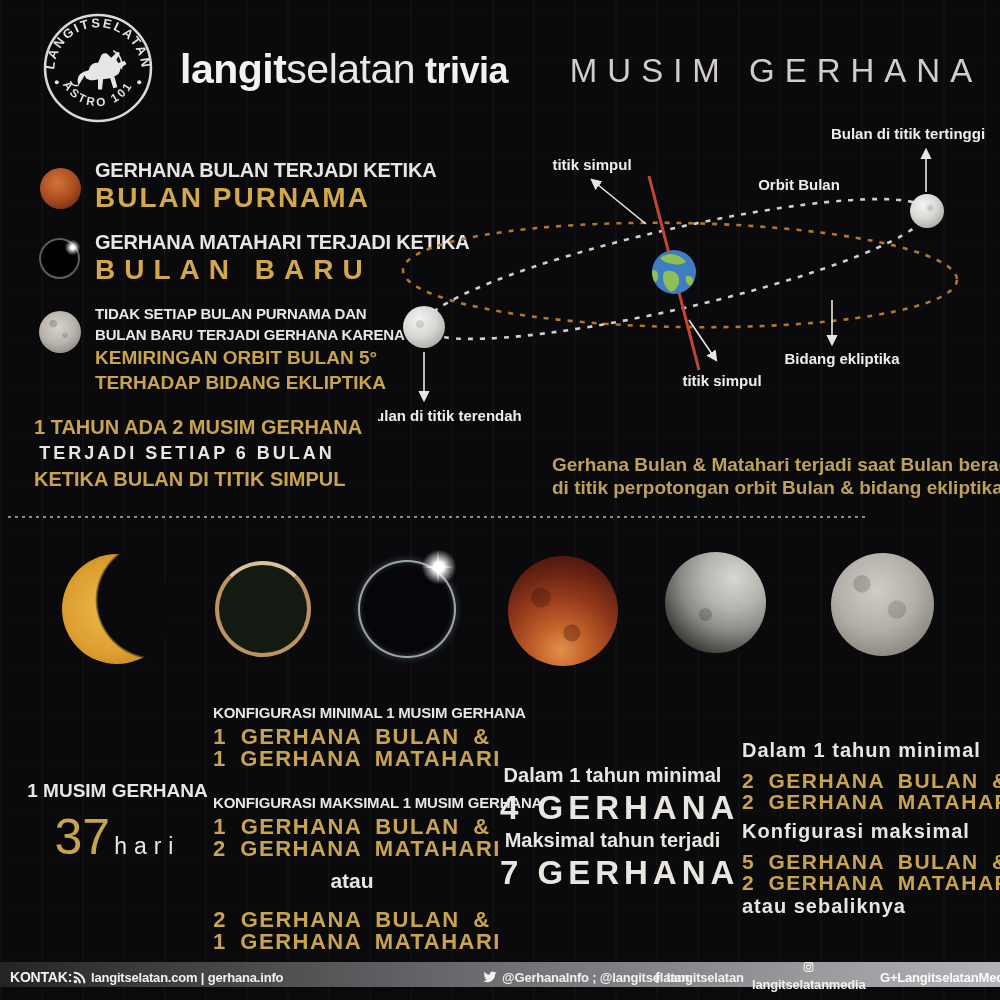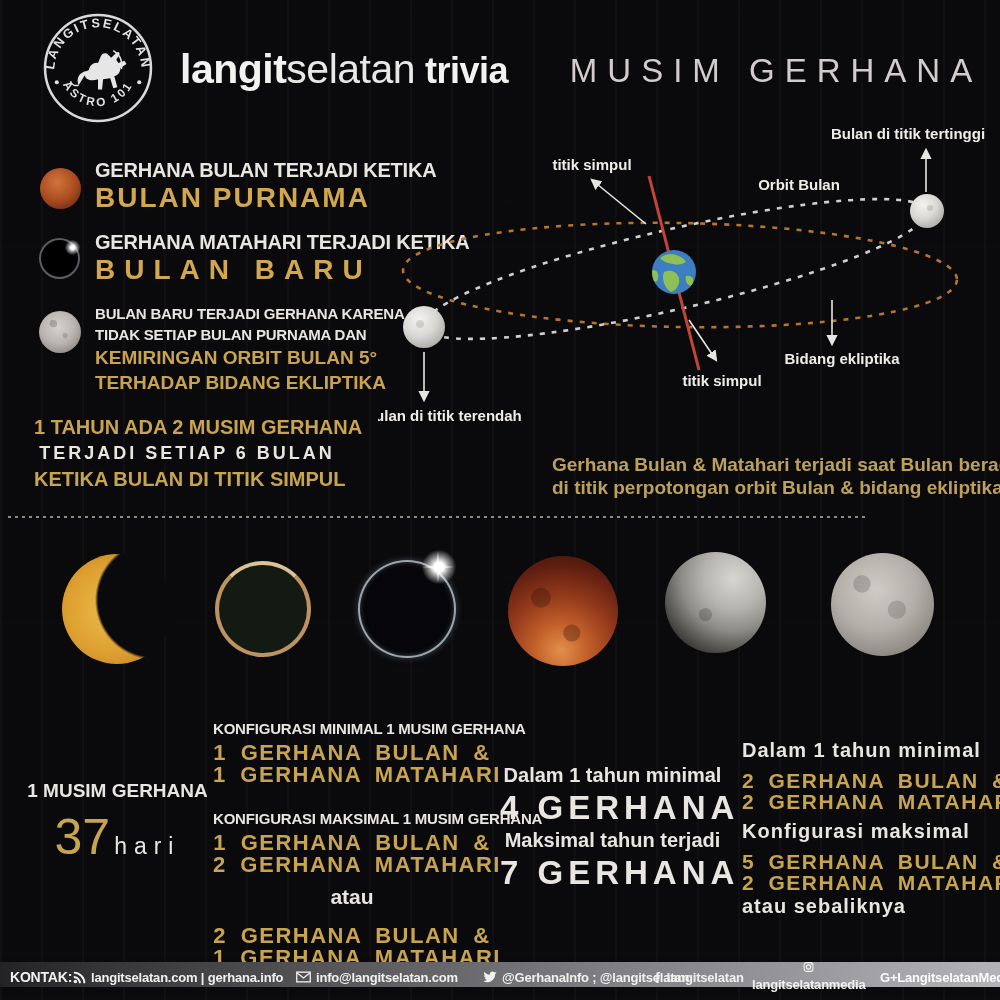--- a/index.html
+++ b/index.html
@@ -87,21 +87,21 @@
       radial-gradient(circle at 30% 30%, rgba(0,0,0,.16) 0 8%, rgba(0,0,0,0) 9%),
       radial-gradient(circle at 64% 55%, rgba(0,0,0,.14) 0 10%, rgba(0,0,0,0) 11%),
       radial-gradient(circle at 44% 36%, #cfccc6 0%, #b3afa8 46%, #8e8a83 76%, #6c6862 100%);}
 
   
   #col1{left:20px;top:780px;width:195px;text-align:center;}
   #col1 .t{font-weight:700;font-size:19px;color:#e9e6e1;}
   #col1 .num-row{margin-top:6px;}
   #col1 .num{font-size:50px;color:#c9a44f;font-weight:400;}
   #col1 .unit{font-size:23px;color:#e9e6e1;letter-spacing:7px;margin-left:4px;}
-  .cfg-h{font-weight:700;font-size:15px;color:#e9e6e1;letter-spacing:-0.2px;margin-top:16px;}
+  .cfg-h{font-weight:700;font-size:15px;color:#e9e6e1;letter-spacing:-0.2px;}
   .cfg-g{font-weight:700;font-size:22px;line-height:22px;color:#c9a44f;letter-spacing:1.5px;word-spacing:6px;}
   #col2{left:213px;top:704px;width:278px;text-align:center;}
   #col2 .gap1{margin-top:5px;}
   #col2 .gap2{margin-top:24px;}
   #col2 .atau{font-weight:700;font-size:21px;color:#e9e6e1;margin:9px 0 16px;}
   #col3{left:500px;top:762px;width:225px;text-align:center;color:#e9e6e1;}
   #col3 .t{font-weight:700;font-size:20px;line-height:27px;}
   #col3 .n{font-weight:700;font-size:33px;line-height:38px;letter-spacing:5px;}
   #col4{left:742px;top:737px;width:252px;text-align:left;}
   #col4 .t{font-weight:700;font-size:20px;line-height:27px;color:#e9e6e1;letter-spacing:1px;}
@@ -162,22 +162,22 @@
   </div>
 
   <div id="mini-ring" class="abs mini"></div>
   <div id="fact2" class="abs nowrap">
     <div class="fact-line">GERHANA MATAHARI TERJADI KETIKA</div>
     <div class="fact-big">BULAN BARU</div>
   </div>
 
   <div id="mini-full" class="abs mini"></div>
   <div id="fact3" class="abs nowrap">
+    <div class="fact-line">TIDAK SETIAP BULAN PURNAMA DAN</div>
     <div class="fact-line">BULAN BARU TERJADI GERHANA KARENA</div>
-    <div class="fact-line">TIDAK SETIAP BULAN PURNAMA DAN</div>
     <div class="fact-mid">KEMIRINGAN ORBIT BULAN 5°</div>
     <div class="fact-mid">TERHADAP BIDANG EKLIPTIKA</div>
   </div>
 
   <div id="season" class="abs">
     <div class="s-gold nowrap">1 TAHUN ADA 2 MUSIM GERHANA</div>
     <div class="s-white nowrap">TERJADI SETIAP 6 BULAN</div>
     <div class="s-gold nowrap">KETIKA BULAN DI TITIK SIMPUL</div>
   </div>
 
@@ -288,27 +288,20 @@
 
     <div class="f-item" id="f-web">
       <svg width="13" height="13" viewBox="0 0 16 16">
         <circle cx="3" cy="13" r="2.2" fill="#f2f1ef"></circle>
         <path d="M1,7.5 a7.5,7.5 0 0 1 7.5,7.5" fill="none" stroke="#f2f1ef" stroke-width="2.4"></path>
         <path d="M1,2 a13,13 0 0 1 13,13" fill="none" stroke="#f2f1ef" stroke-width="2.4"></path>
       </svg>
       <span>langitselatan.com | gerhana.info</span>
     </div>
 
-    <div class="f-item" id="f-mail">
-      <svg width="15" height="12" viewBox="0 0 16 12">
-        <rect x="0.8" y="0.8" width="14.4" height="10.4" fill="none" stroke="#f2f1ef" stroke-width="1.4"></rect>
-        <path d="M1,1.5 L8,7 L15,1.5" fill="none" stroke="#f2f1ef" stroke-width="1.4"></path>
-      </svg>
-      <span>info@langitselatan.com</span>
-    </div>
 
     <div class="f-item" id="f-tw">
       <svg width="14" height="12" viewBox="0 0 14 12">
         <path fill="#f2f1ef" d="M13.5,1.6 c-0.5,0.2-1,0.4-1.5,0.4 c0.5-0.3,0.9-0.8,1.1-1.4 c-0.5,0.3-1.1,0.5-1.7,0.7 C10.9,0.7,10.2,0.4,9.5,0.4 c-1.5,0-2.7,1.2-2.7,2.7 c0,0.2,0,0.4,0.1,0.6 C4.7,3.6,2.7,2.5,1.4,0.9 C1.2,1.3,1,1.8,1,2.3 c0,0.9,0.5,1.8,1.2,2.3 C1.8,4.6,1.3,4.4,1,4.2 c0,1.3,0.9,2.4,2.1,2.6 C2.9,6.9,2.6,6.9,2.3,6.9 c-0.2,0-0.3,0-0.5,0 c0.3,1.1,1.3,1.9,2.5,1.9 c-0.9,0.7-2.1,1.2-3.3,1.2 c-0.2,0-0.4,0-0.6,0 c1.2,0.8,2.6,1.2,4.1,1.2 c4.9,0,7.6-4.1,7.6-7.6 c0-0.1,0-0.2,0-0.3 C12.6,2.8,13.1,2.2,13.5,1.6 z"></path>
       </svg>
       <span>@GerhanaInfo ; @langitselatan</span>
     </div>
 
     <div class="f-item" id="f-fb">
       <span class="fb-glyph">f</span>

